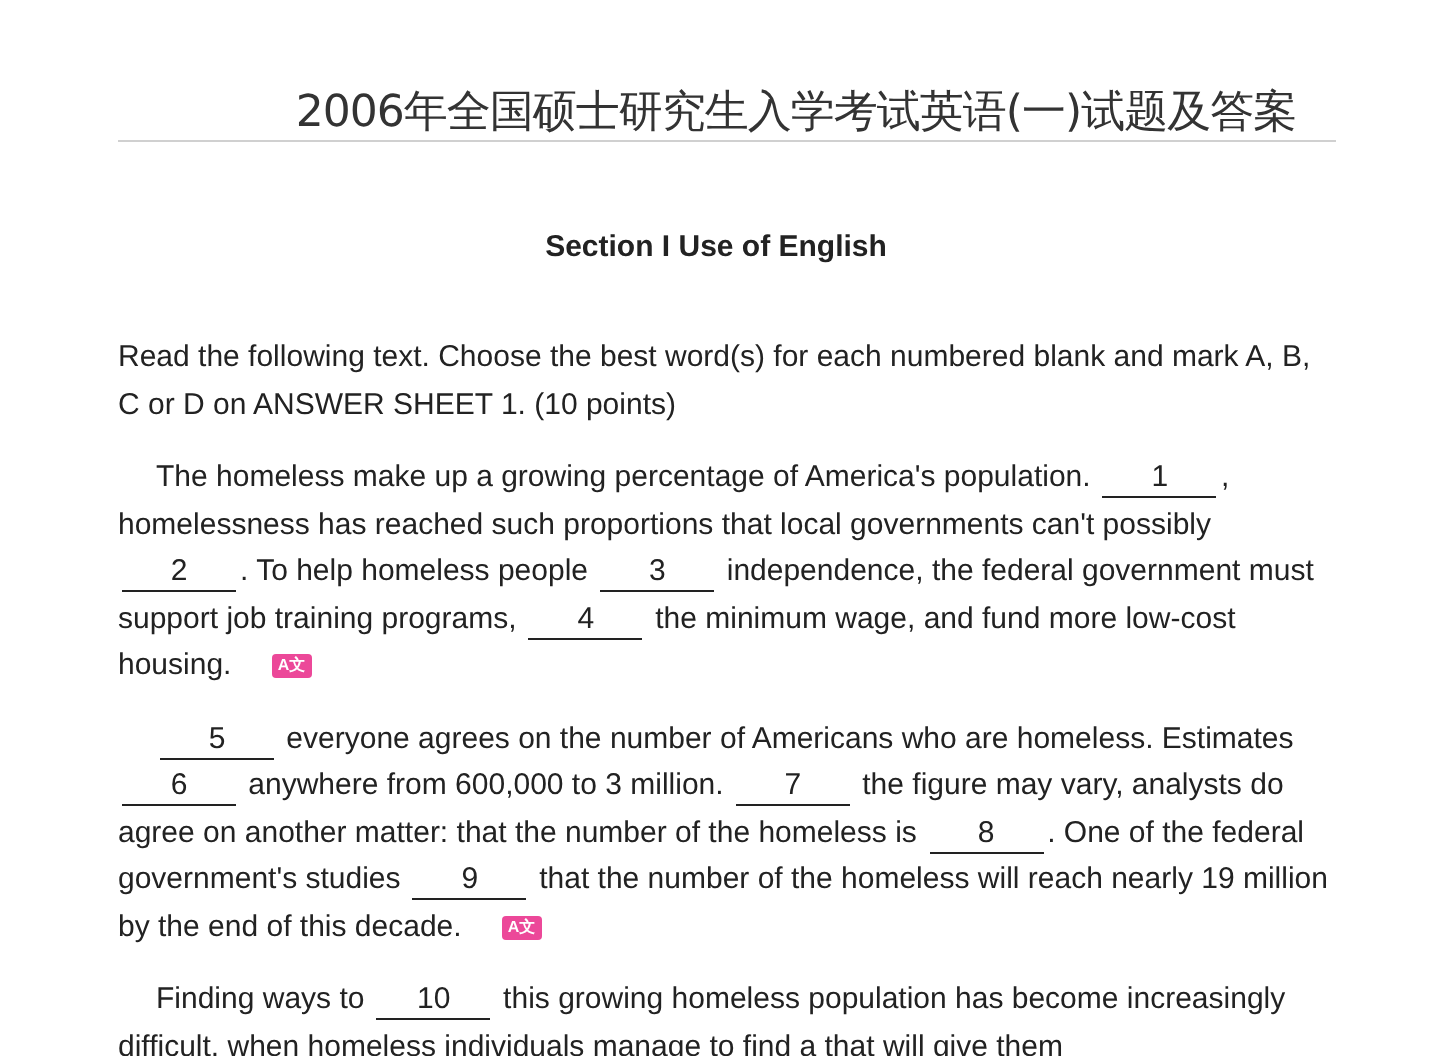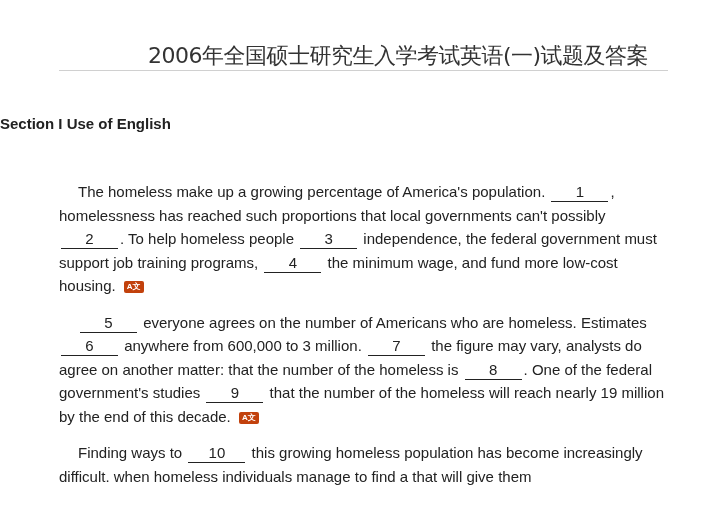--- a/index.html
+++ b/index.html
@@ -1,35 +1,36 @@
 <!DOCTYPE html>
 <html><head>
 <meta charset="utf-8">
 <style>
   html, body { margin:0; padding:0; background:#ffffff; }
   body { width:716px; height:528px; overflow:hidden; font-family:"Liberation Sans", sans-serif; color:#222; }
   .page { position:relative; width:716px; height:528px; }
   .title { position:absolute; left:0; top:26px; width:716px; text-align:center; font-size:22px; color:#333; letter-spacing:-0.5px; font-family:"DejaVu Sans", sans-serif; font-weight:normal;margin-left:40px; }
   .rule { position:absolute; left:59px; top:70px; width:609px; height:1px; background:#d0d0d0; }
-  .section { position:absolute; left:0; top:115px; width:716px; text-align:left; font-size:15px; font-weight:bold; color:#222; }
+  .section { position:absolute; left:0; top:115px; width:716px; text-align:center; font-size:15px; font-weight:bold; color:#222; }
   .content { position:absolute; left:59px; top:167px; width:610px; font-size:15px; line-height:23.5px; color:#222; }
   .dir-label { font-weight:bold; }
   p { margin:0; }
   .para { margin-top:13px; text-indent:19px; }
   .blank { display:inline-block; min-width:57px; text-align:center; border-bottom:1px solid #222; line-height:18px; margin:0 2px; text-indent:0; }
-  .tr-icon { display:inline-block; width:20px; height:12px; background:#c2410c; border-radius:2px; color:#fff; font-size:8px; line-height:12px; text-align:center; vertical-align:middle; margin-left:8px; text-indent:0; font-weight:bold; }
+  .tr-icon { display:inline-block; width:20px; height:12px; background:#ec4899; border-radius:2px; color:#fff; font-size:8px; line-height:12px; text-align:center; vertical-align:middle; margin-left:20px; text-indent:0; font-weight:bold; }
 </style>
 </head>
 <body>
 
 <div class="page">
   <h1 class="title">2006年全国硕士研究生入学考试英语(一)试题及答案</h1>
   <div class="rule"></div>
   <div class="section">Section I Use of English</div>
 
   <div class="content">
+    <p>Read the following text. Choose the best word(s) for each numbered blank and mark A, B, C or D on ANSWER SHEET 1. (10 points)</p>
     <div id="paras">
         <p class="para">The homeless make up a growing percentage of America's population. <span class="blank">1</span>, homelessness has reached such proportions that local governments can't possibly <span class="blank">2</span>. To help homeless people <span class="blank">3</span> independence, the federal government must support job training programs, <span class="blank">4</span> the minimum wage, and fund more low-cost housing.<span class="tr-icon">A文</span></p>
         <p class="para"><span class="blank">5</span> everyone agrees on the number of Americans who are homeless. Estimates <span class="blank">6</span> anywhere from 600,000 to 3 million. <span class="blank">7</span> the figure may vary, analysts do agree on another matter: that the number of the homeless is <span class="blank">8</span>. One of the federal government's studies <span class="blank">9</span> that the number of the homeless will reach nearly 19 million by the end of this decade.<span class="tr-icon">A文</span></p>
         <p class="para">Finding ways to <span class="blank">10</span> this growing homeless population has become increasingly difficult.  when homeless individuals manage to find a  that will give them</p>
       </div>
   </div>
 </div>
 
 </body></html>

